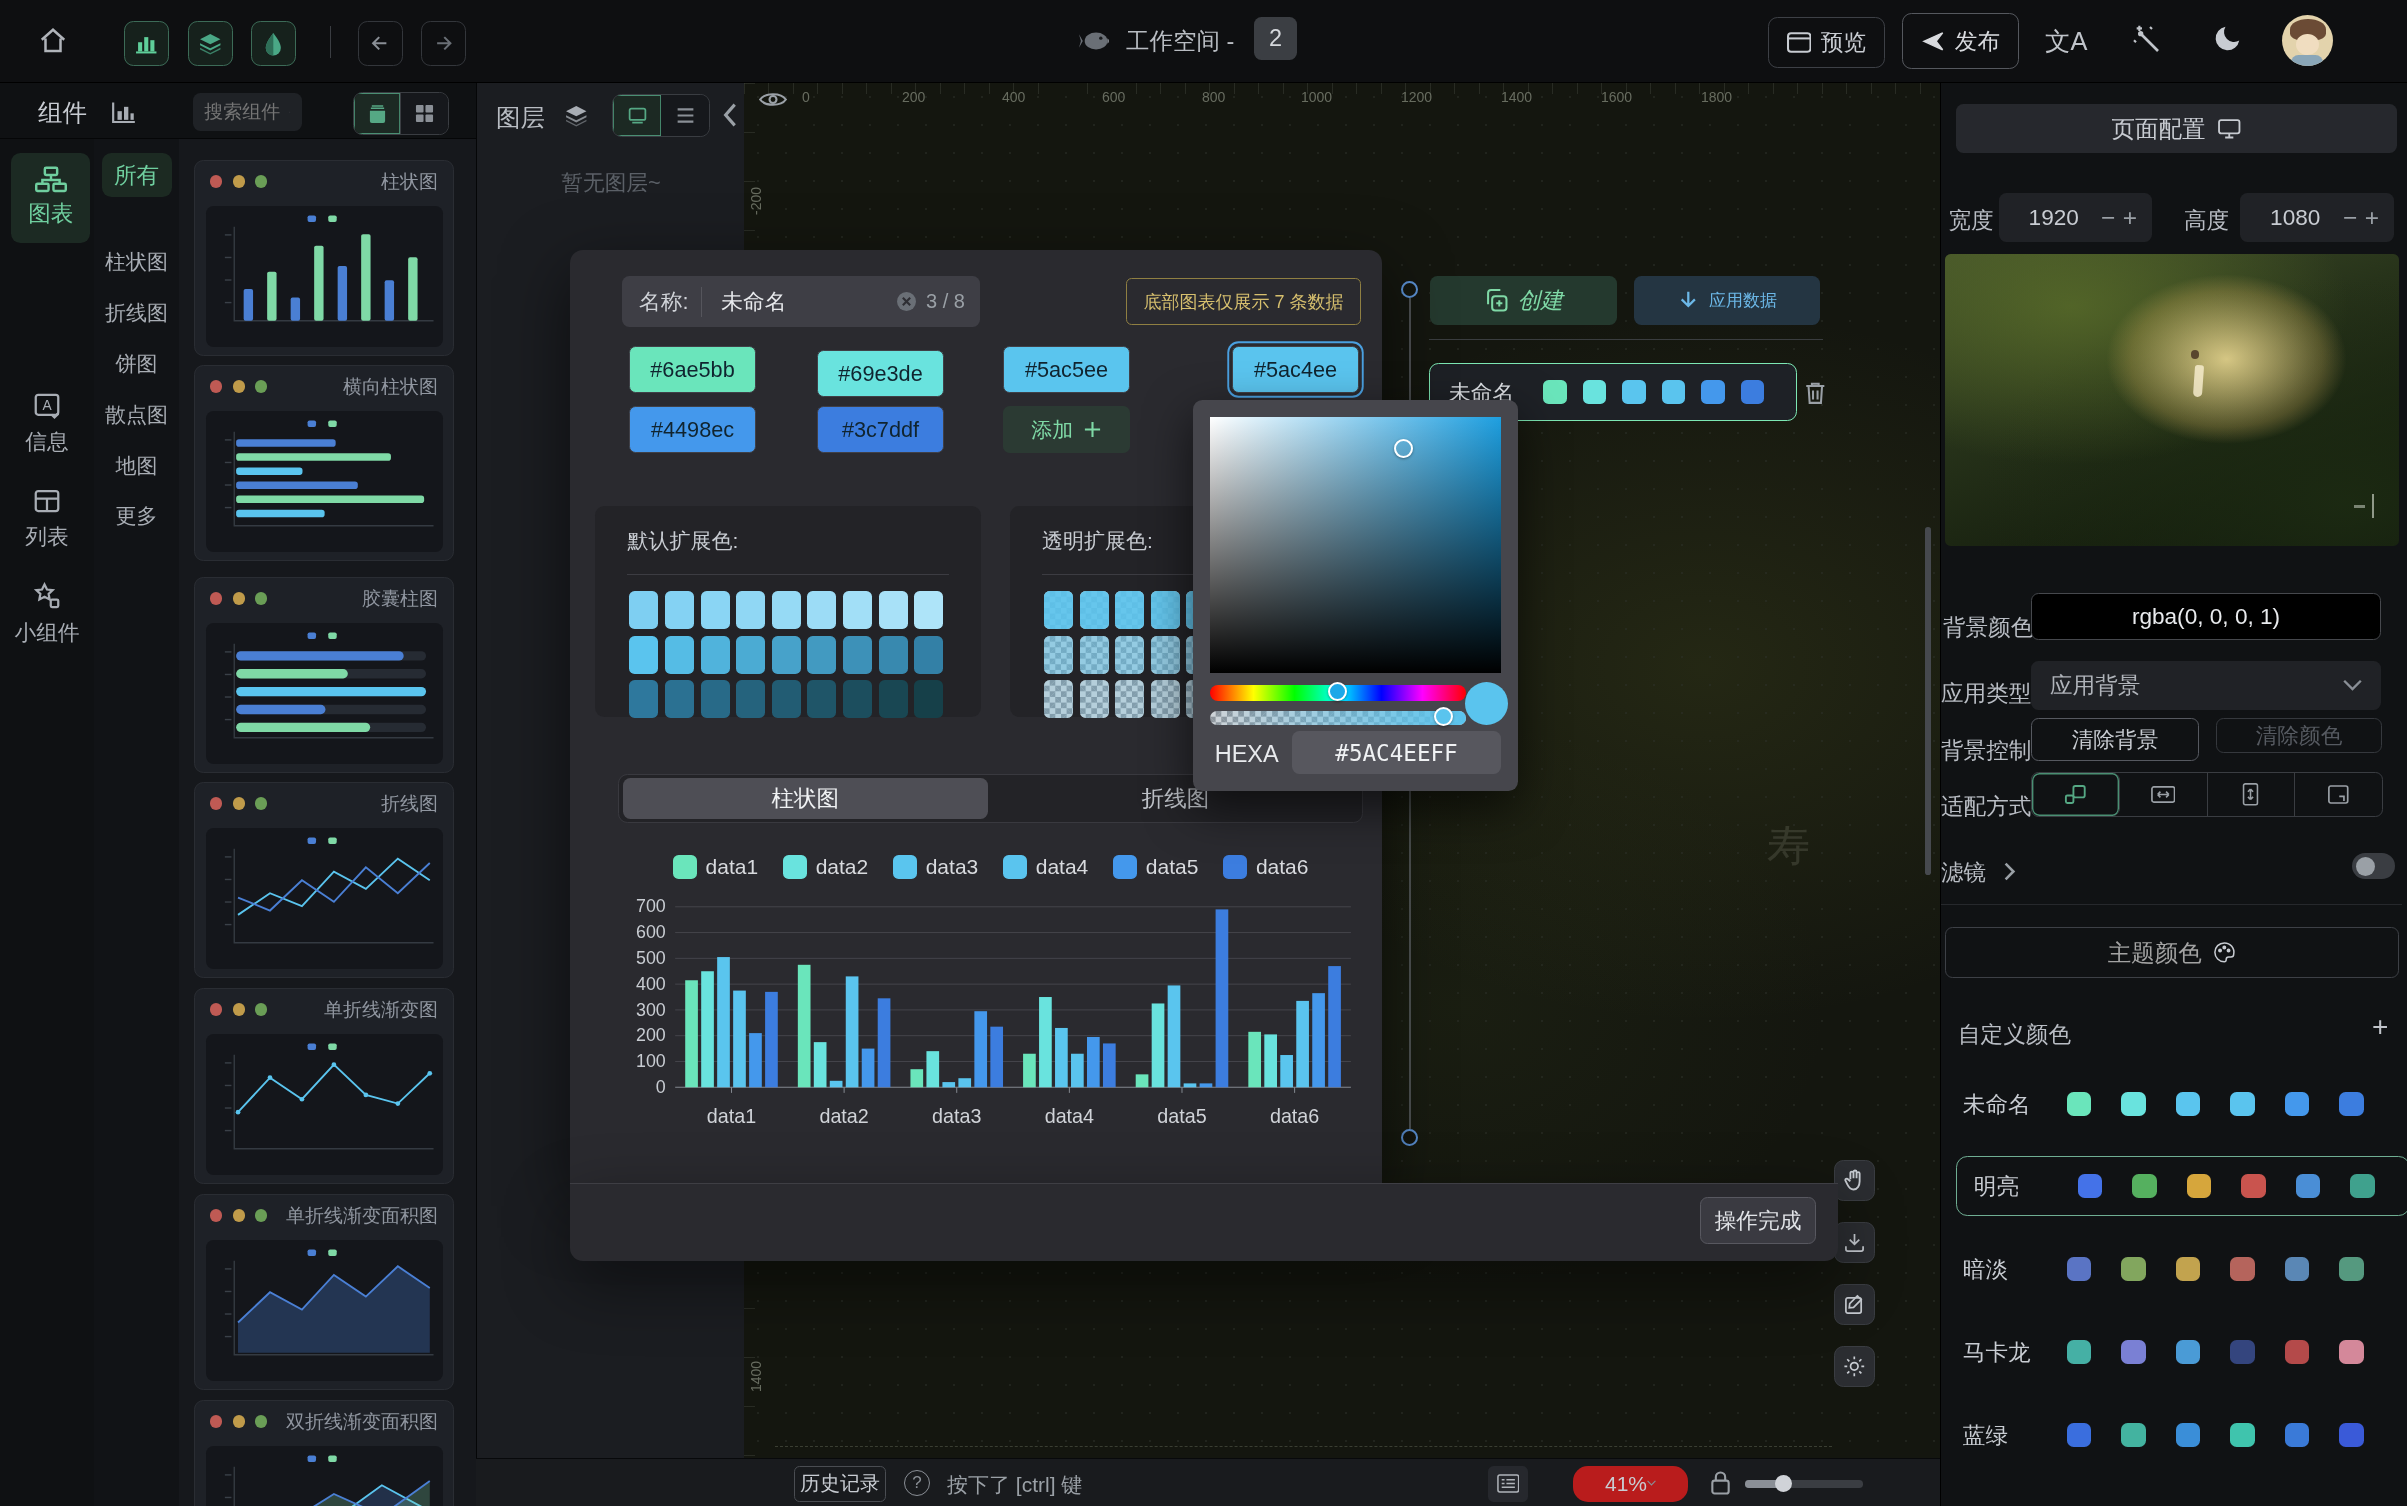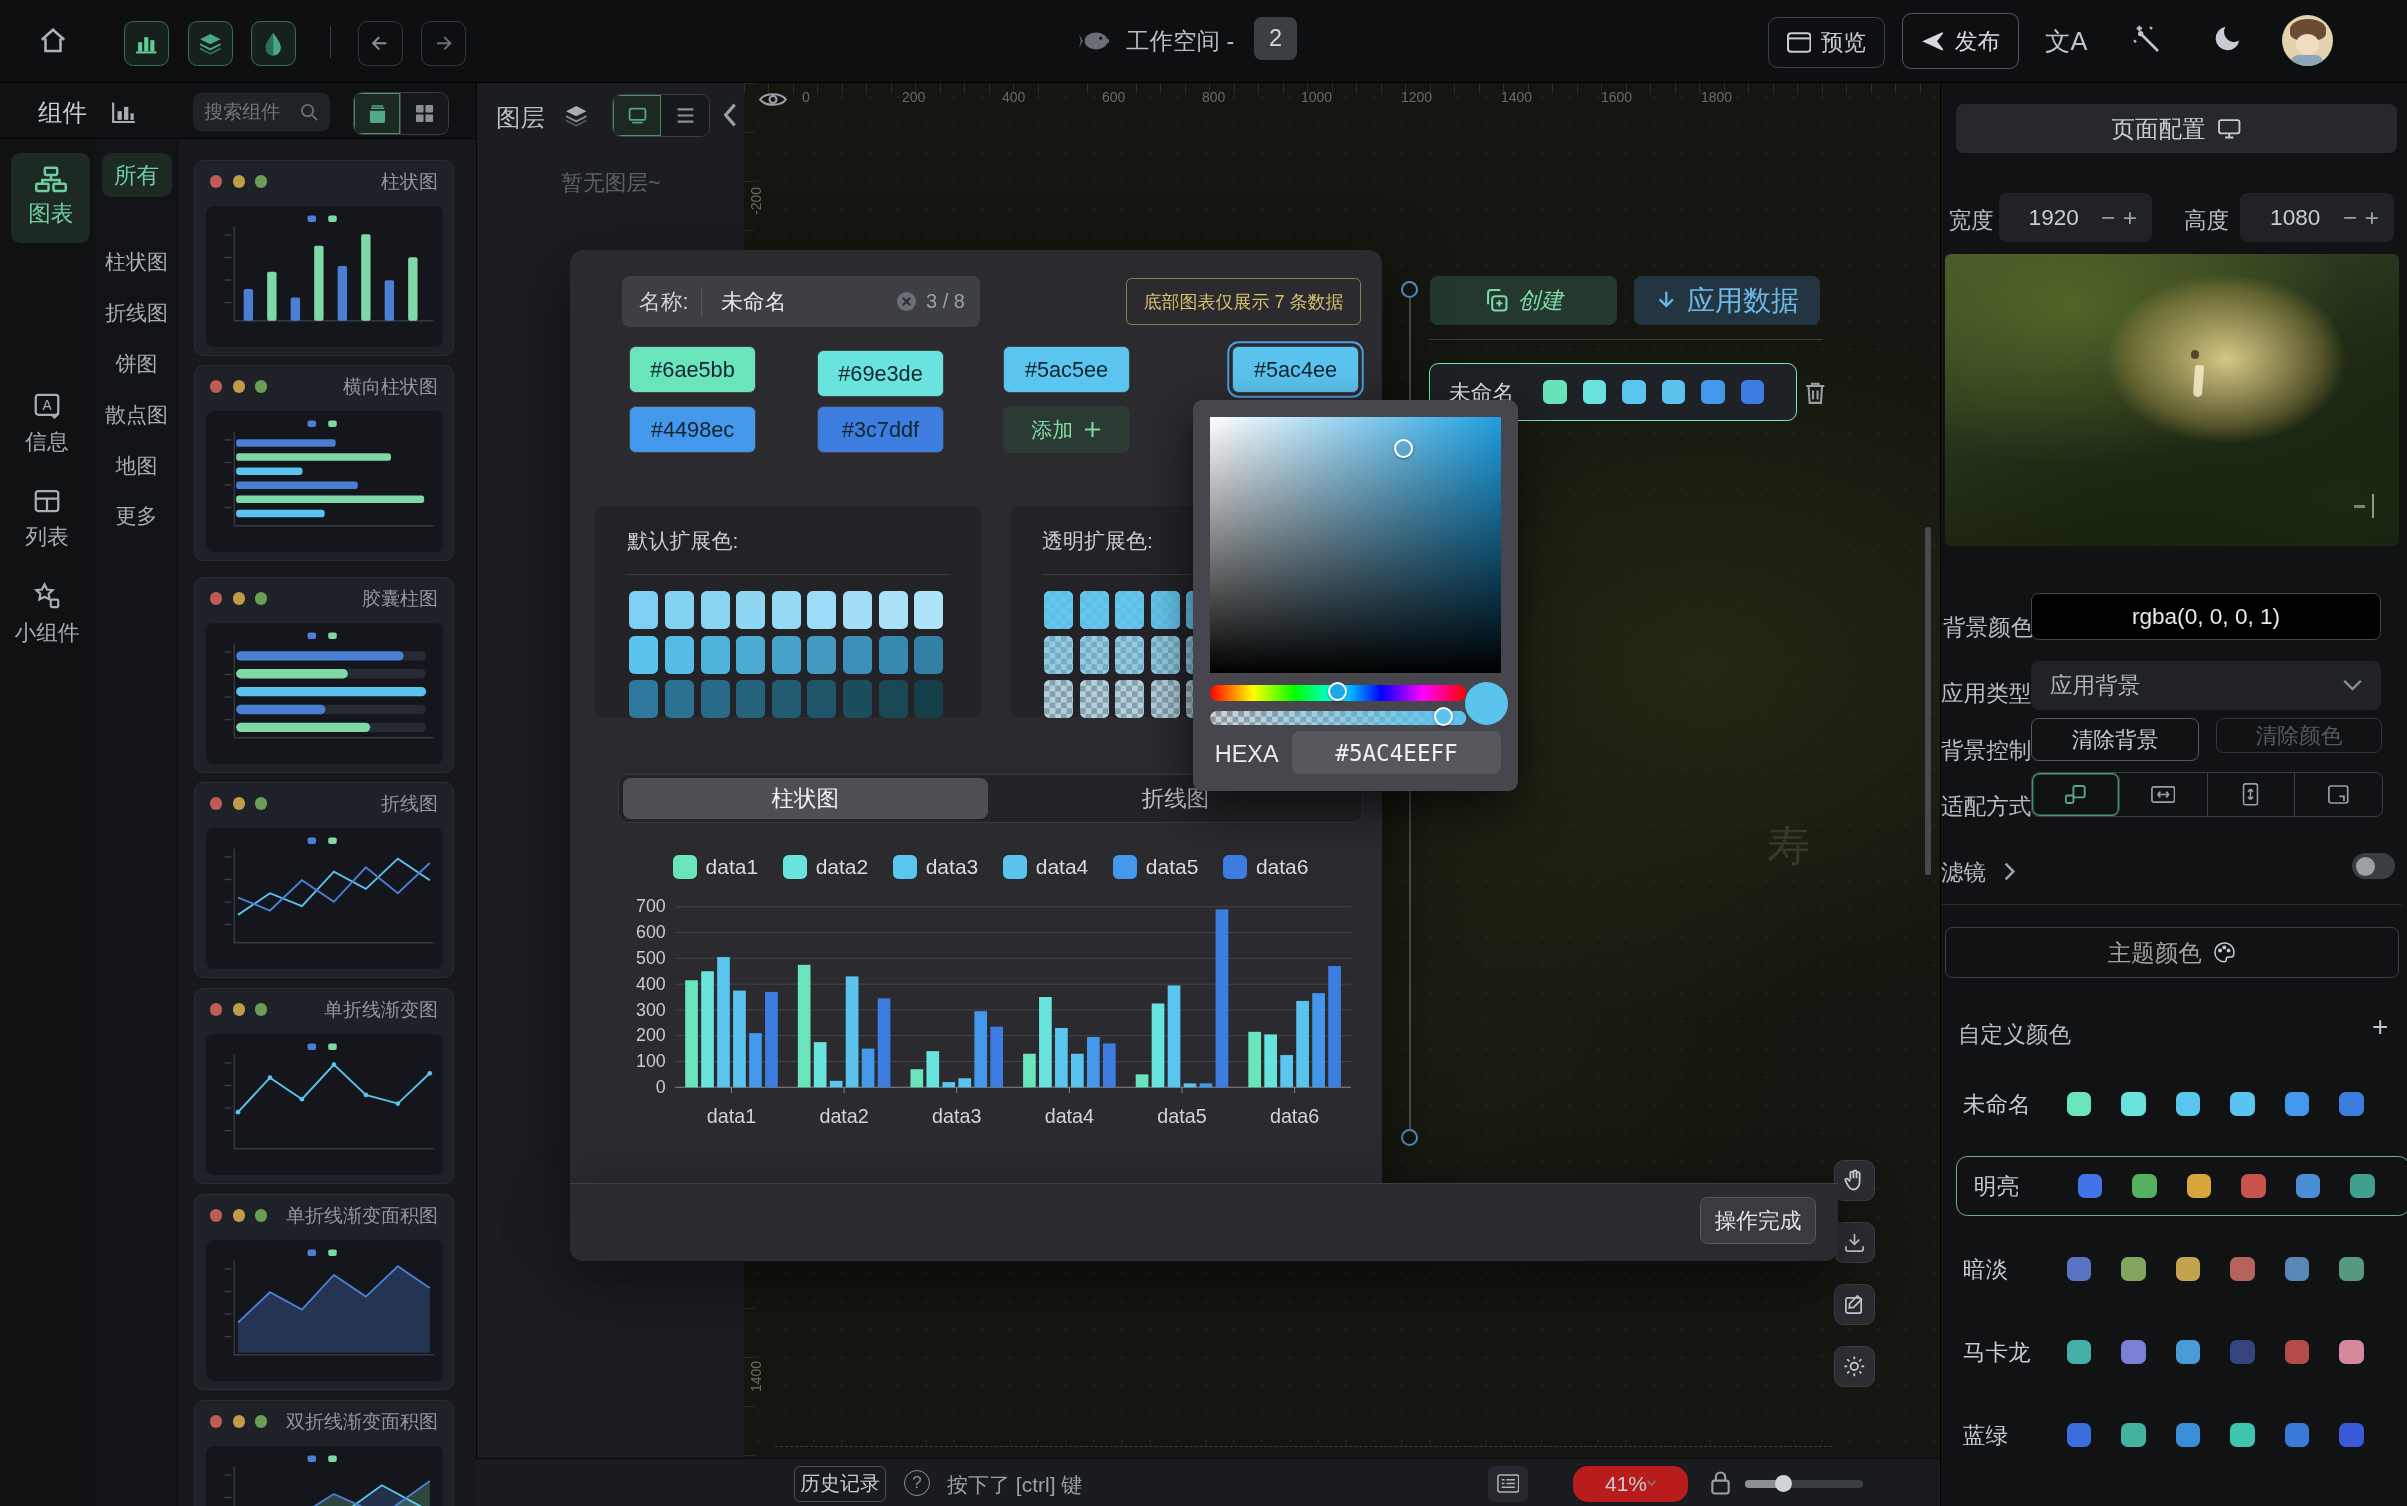--- a/index.html
+++ b/index.html
@@ -169,21 +169,21 @@
 </div>
 
 <div id="sb-head" class="abs">
   <span class="abs" style="left:38px;top:13px;font-size:24.5px;color:#c8ccd2;">组件</span>
   <svg class="abs" style="left:111px;top:17px;" width="26" height="24.5" viewBox="0 0 24 22" fill="#a8adb4">
       <path d="M2 2 v18 h20" fill="none" stroke="#a8adb4" stroke-width="2"></path>
       <rect x="6" y="10" width="4" height="8"></rect>
       <rect x="12" y="6" width="4" height="12"></rect>
       <rect x="18" y="12" width="3" height="6"></rect>
     </svg>
-  <div class="abs flex" style="left:193px;top:10.4px;width:137px;height:38px;background:#1f2226;border-radius:7.5px;padding:0 11.3px;">
+  <div class="abs flex" style="left:193px;top:10.4px;width:109px;height:38px;background:#1f2226;border-radius:7.5px;padding:0 11.3px;">
     <input style="flex: 1 1 0%; background: none; border: none; outline: none; color: rgb(168, 173, 180); font-size: 19px; width: 85px; font-family: inherit;" placeholder="搜索组件">
     <svg width="19" height="19" viewBox="0 0 20 20" fill="none" stroke="#6a7076" stroke-width="2">
         <circle cx="8" cy="8" r="6"></circle>
         <path d="M13 13 L18 18"></path>
       </svg>
   </div>
   <div class="abs flex" style="left:353px;top:8.5px;width:96px;height:43px;border-radius:9.4px;overflow:hidden;border:0.9px solid #3a3d42;">
     <div class="flex" style="width:48px;height:100%;justify-content:center;background:#1c2923;border-right:0.9px solid #3a3d42;box-shadow:inset 0 0 0 0.9px #4a8f73;">
       <svg width="21" height="19" viewBox="0 0 22 20" fill="#55a884">
           <path d="M3 7 h16 v11 a2 2 0 0 1 -2 2 h-12 a2 2 0 0 1 -2 -2 Z"></path>
@@ -483,21 +483,21 @@
         <rect x="8" y="8" width="14" height="14" rx="3"></rect>
         <path d="M4 16 V5 a3 3 0 0 1 3 -3 h9"></path>
         <path d="M15 12 v6 M12 15 h6"></path>
       </svg>
     <span style="font-size:22.6px;color:#7fd9a6;font-style:italic;">创建</span>
   </div>
   <div class="abs btn" style="left:890px;top:193px;width:186px;height:49px;background:#243542;border-radius:7.5px;">
     <svg width="22.6" height="22.6" viewBox="0 0 24 24" fill="none" stroke="#6cb8e8" stroke-width="2.4">
         <path d="M12 3 v14 M5 11 l7 7 7 -7"></path>
       </svg>
-    <span style="font-size:28px;color:#6cb8e8;">应用数据</span>
+    <span style="font-size:17px;color:#6cb8e8;">应用数据</span>
   </div>
   <div class="abs" style="left:685px;top:256px;width:394px;height:0.9px;background:#4a4e54;opacity:.7;"></div>
   <div class="abs flex" style="left:685px;top:280px;width:368px;height:58px;border:1.9px solid #7de8b4;border-radius:9.4px;background:#1e2126;">
     <span style="margin-left:19px;font-size:21.7px;color:#dfe2e6;width:94px;">未命名</span>
     <div id="palette-item-dots" class="flex" style="gap:16px;">
         <span style="width: 23.5px; height: 23.5px; border-radius: 5.6px; background: rgb(106, 229, 187);"></span>
         <span style="width: 23.5px; height: 23.5px; border-radius: 5.6px; background: rgb(105, 227, 222);"></span>
         <span style="width: 23.5px; height: 23.5px; border-radius: 5.6px; background: rgb(90, 197, 238);"></span>
         <span style="width: 23.5px; height: 23.5px; border-radius: 5.6px; background: rgb(90, 196, 238);"></span>
         <span style="width: 23.5px; height: 23.5px; border-radius: 5.6px; background: rgb(68, 152, 236);"></span>

